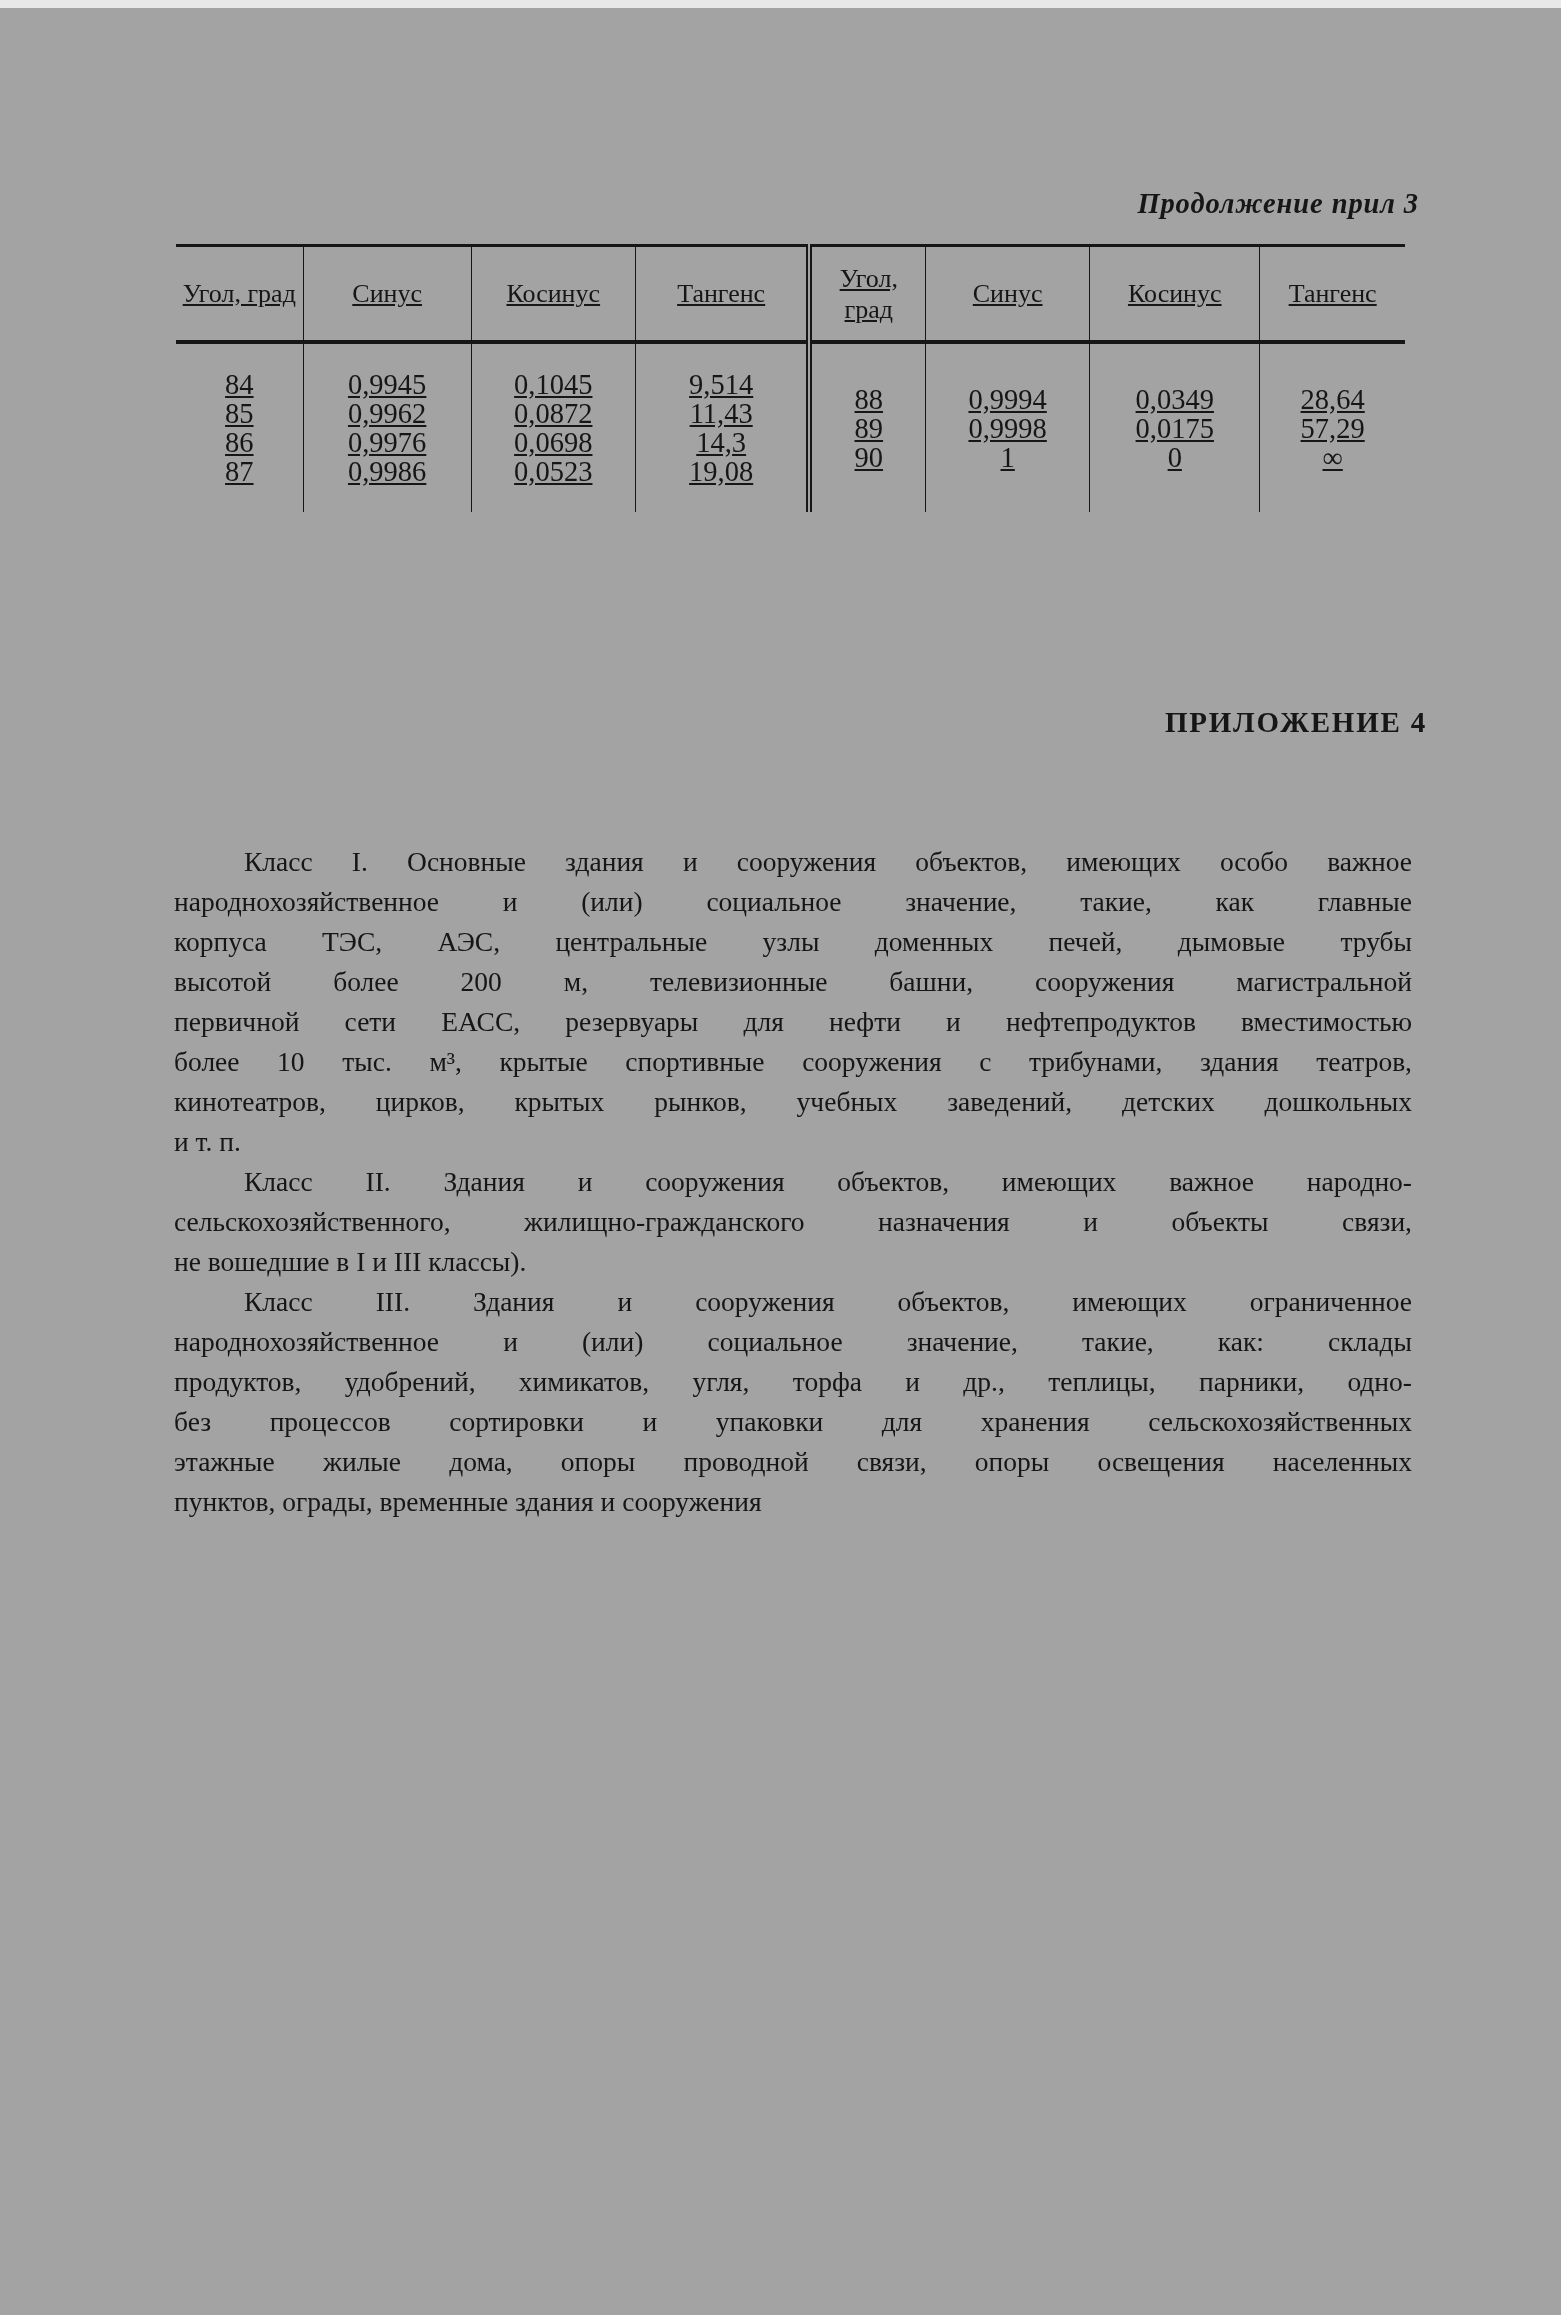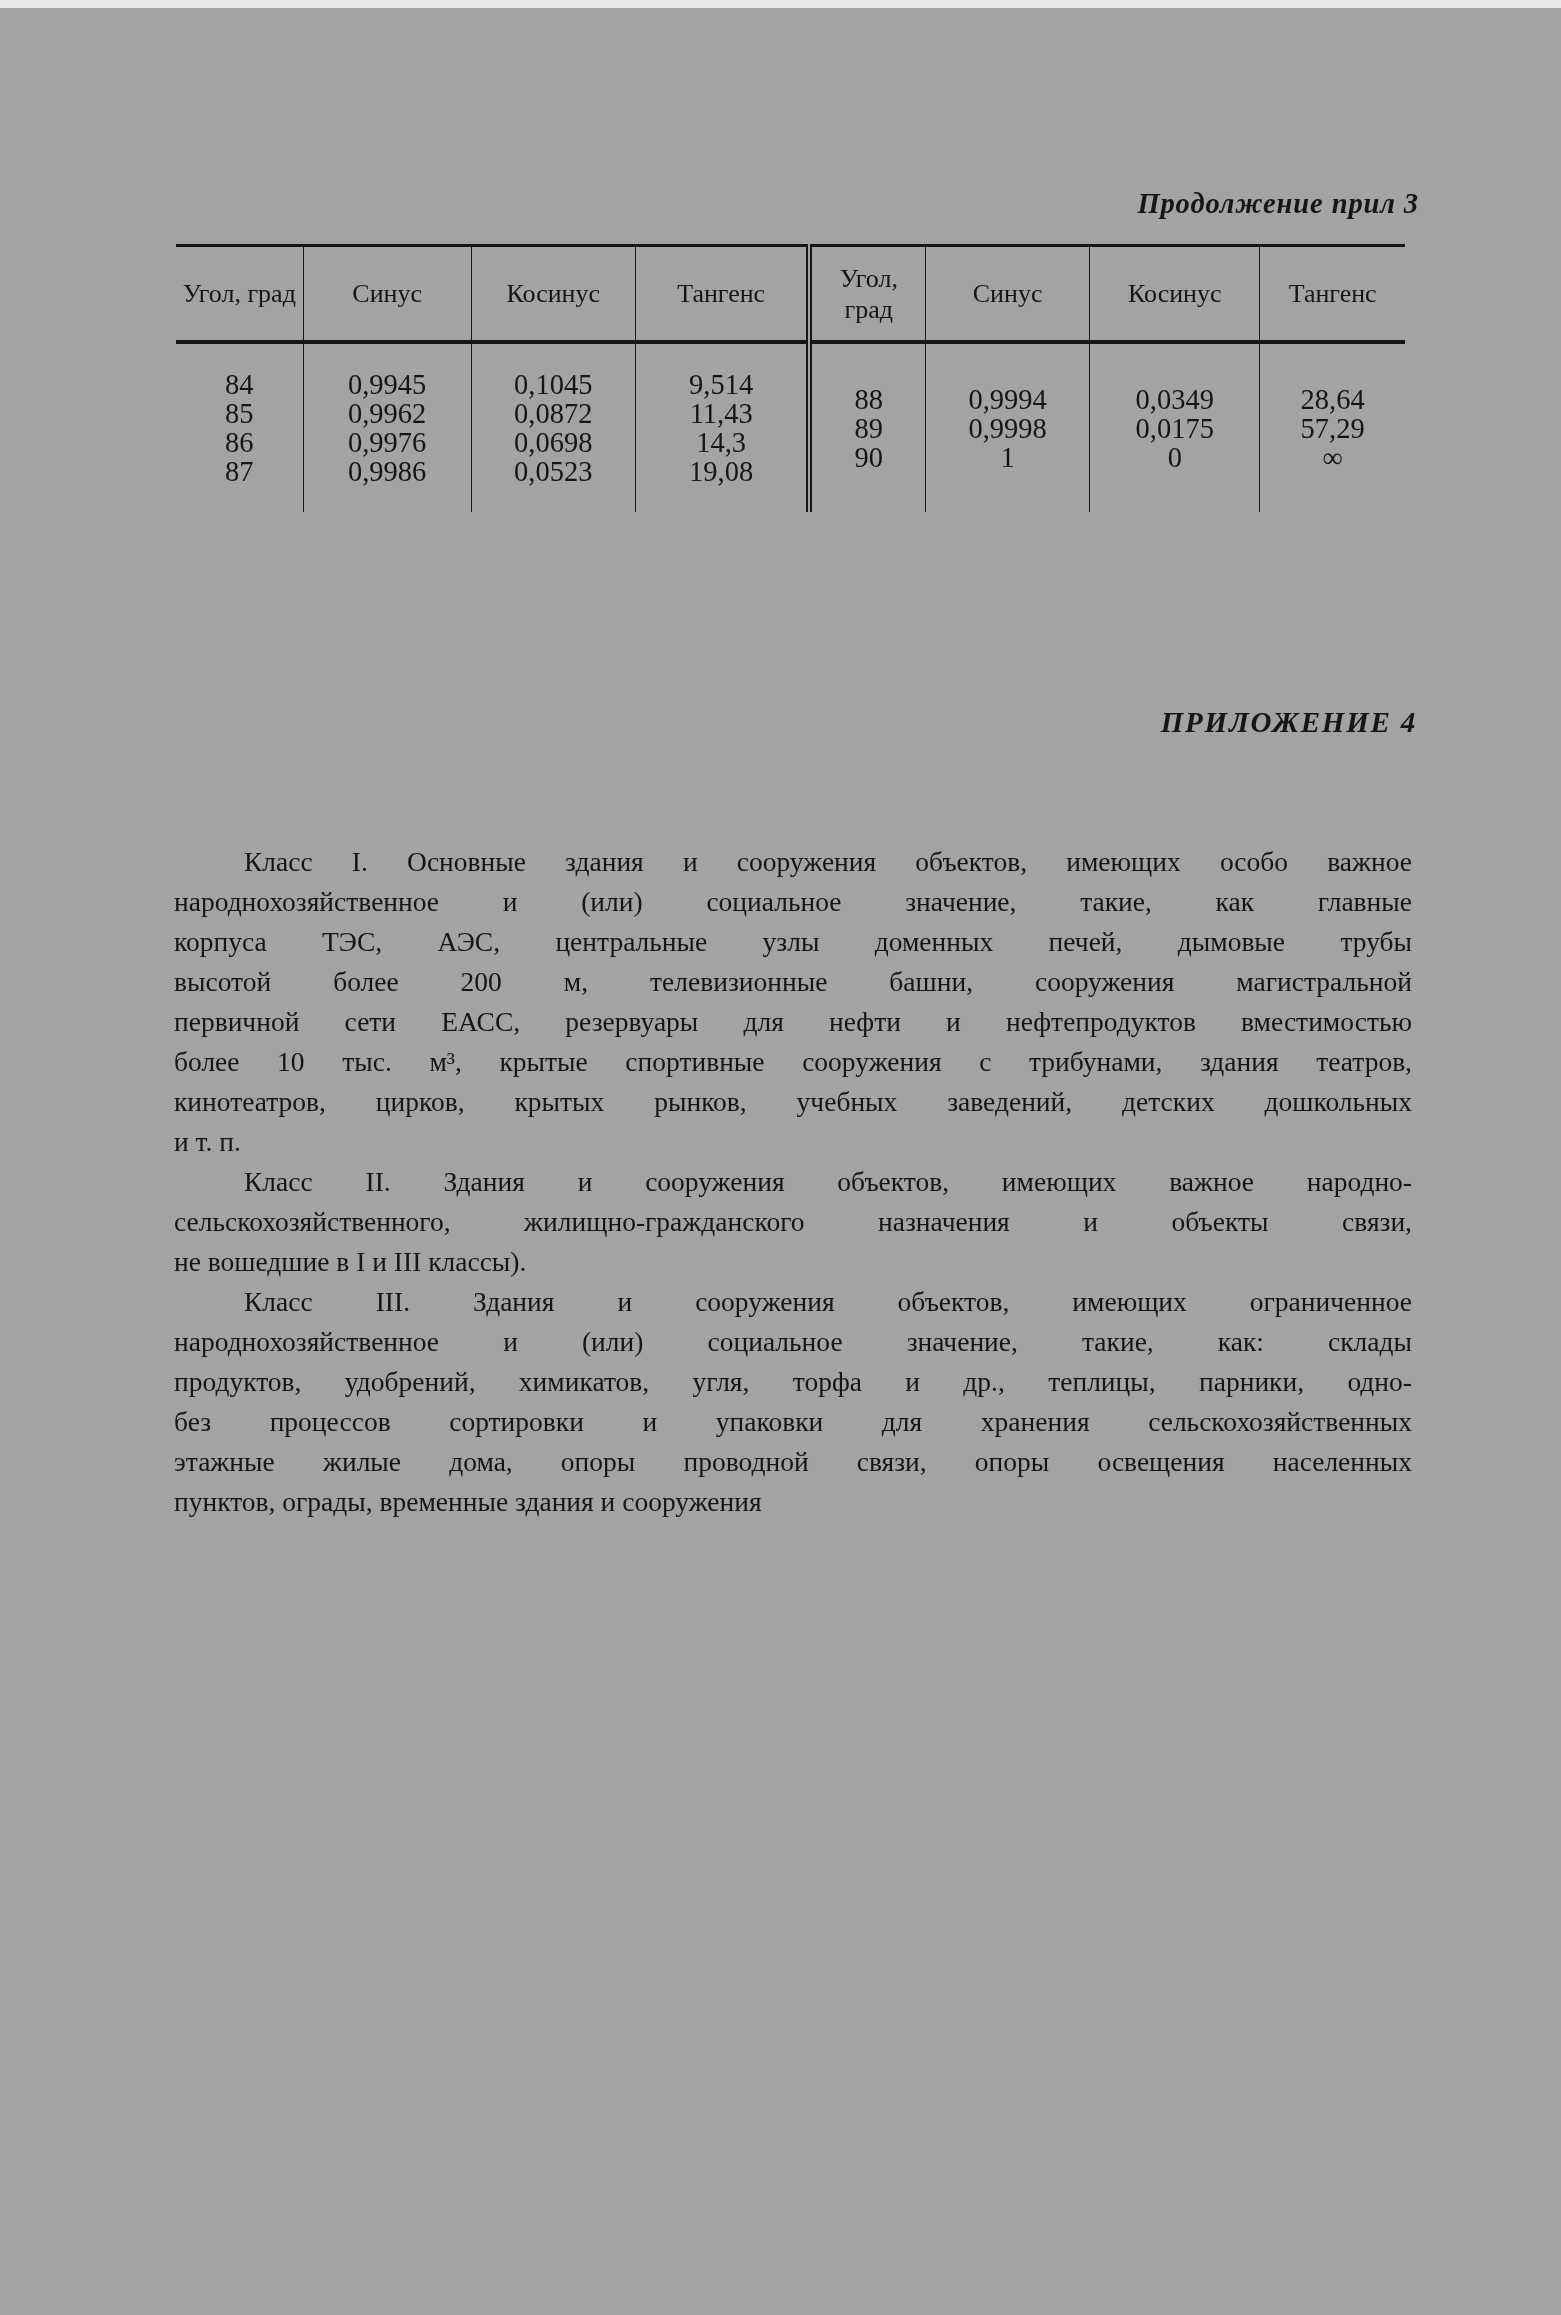--- a/index.html
+++ b/index.html
@@ -28,20 +28,21 @@
 
   
   table.trig {
     position: absolute;
     left: 176px;
     top: 236px;
     width: 1229px;
     border-collapse: collapse;
     table-layout: fixed;
     border-top: 3.7px solid #161616;
+    text-decoration: underline;
   }
   table.trig th, table.trig td {
     padding: 0;
     text-align: center;
     vertical-align: middle;
     border-left: 1.8px solid #161616;
   }
   table.trig th:first-child, table.trig td:first-child { border-left: none; }
   table.trig th.dl, table.trig td.dl {
     border-left-style: double;
@@ -54,23 +55,22 @@
     font-size: 26px;
     line-height: 31px;
   }
   table.trig td { height: 168px; }
   .v { font-size: 28.5px; line-height: 29px; text-align: center; }
 
   
   .appendix {
     position: absolute;
     top: 698px;
-    right: 144px;
+    right: 134px;
     font-size: 29px;
-    font-style: italic;
     font-weight: 700;
     letter-spacing: 1.8px;
     white-space: nowrap;
   }
   .section-title {
     position: absolute;
     top: 763px;
     left: 174px;
     width: 1238px;
     text-align: center;

